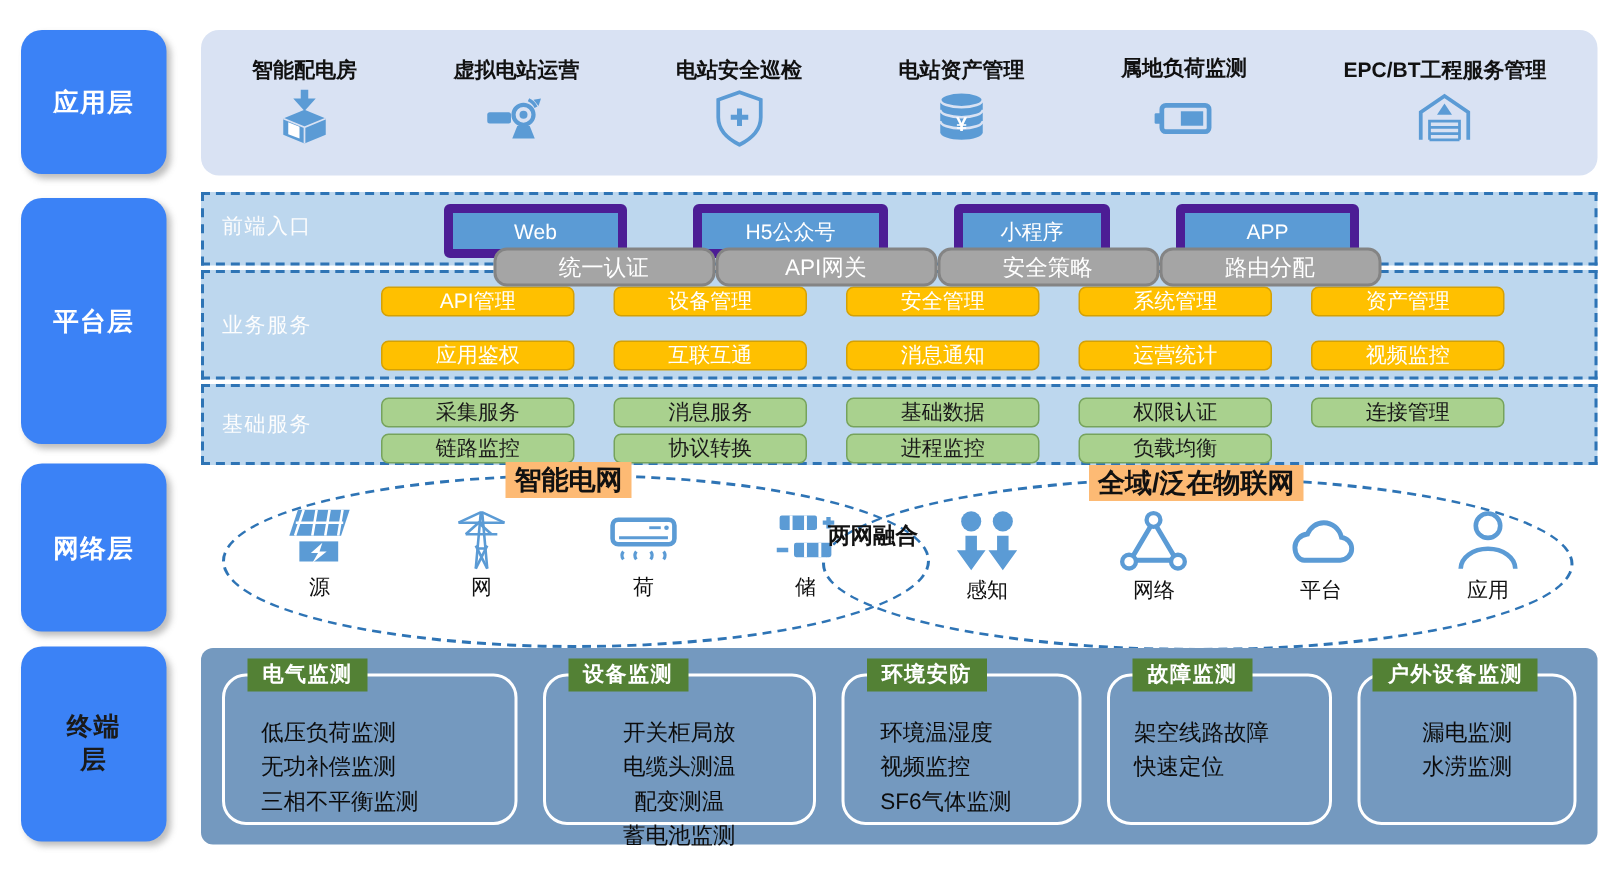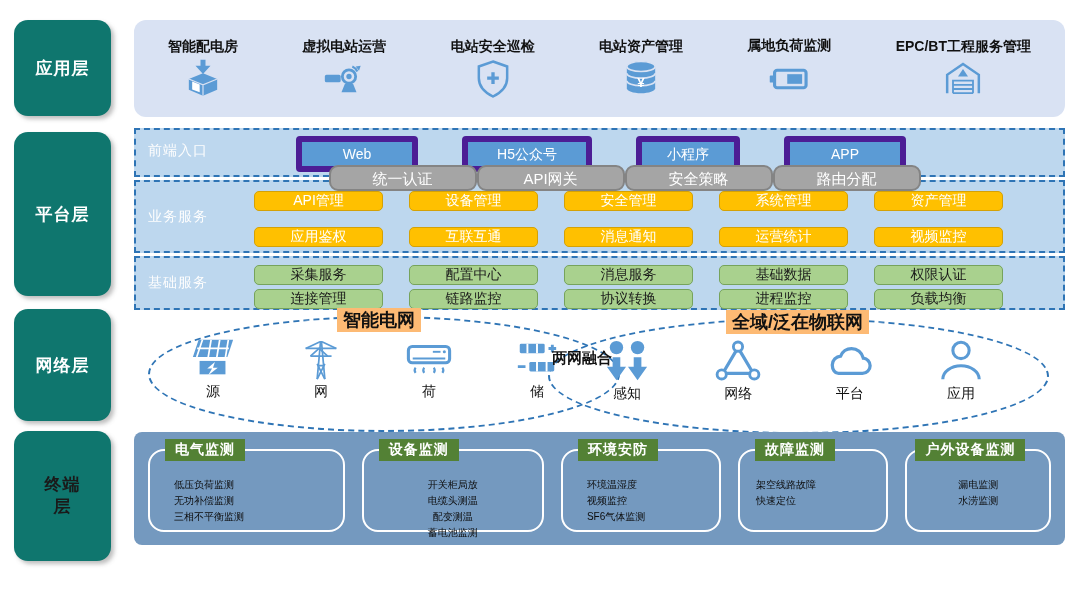--- a/index.html
+++ b/index.html
@@ -1,20 +1,20 @@
 <!DOCTYPE html>
 <html><head>
 <meta charset="utf-8">
 <style>
   html,body{margin:0;padding:0;background:#fff;}
   .page{position:relative;width:1080px;height:593px;background:#fff;overflow:hidden;
         font-family:"Liberation Sans","DejaVu Sans",sans-serif;}
 
   
-  .rail{position:absolute;left:14px;width:97px;background:#0f766e;border-radius:14px;
+  .rail{position:absolute;left:14px;width:97px;background:#3b82f6;border-radius:14px;
         color:#fff;font-weight:bold;font-size:17px;display:flex;align-items:center;justify-content:center;
         box-shadow:3px 3px 4px rgba(110,110,110,.45);letter-spacing:1px;}
   .rail-app{top:20px;height:96px;}
   .rail-platform{top:132px;height:164px;}
   .rail-network{top:309px;height:112px;justify-content:center;}
   .rail-terminal{top:431px;height:130px;color:#1a1a1a;}
   .rail-terminal .wrap2{width:40px;text-align:center;line-height:1.3;}
 
   
   .appbox{position:absolute;left:134px;top:20px;width:931px;height:97px;background:#d9e2f3;
@@ -56,31 +56,31 @@
   .ellipse-left{left:148px;top:316px;width:468px;height:112px;}
   .ellipse-right{left:548px;top:318px;width:497px;height:112px;}
   .net-title{position:absolute;font-size:18px;font-weight:bold;color:#111;background:#fdba74;
              padding:0 6px;white-space:nowrap;z-index:3;}
   .net-title-left{left:337px;top:308px;}
   .net-title-right{left:726px;top:310px;}
   .fusion{position:absolute;left:551px;top:347px;width:62px;text-align:center;font-size:15px;
           font-weight:bold;color:#111;line-height:1.5;z-index:3;}
   .nodes{position:absolute;display:flex;justify-content:space-between;z-index:2;}
   .nodes-left{left:190px;top:336px;width:370px;}
-  .nodes-right{left:604px;top:338px;width:380px;}
+  .nodes-right{left:635px;top:338px;width:380px;}
   .node{display:flex;flex-direction:column;align-items:center;gap:1px;}
   .node-label{font-size:14px;color:#111;white-space:nowrap;}
 
   
-  .terminal{position:absolute;left:134px;top:432px;width:931px;height:113px;background:#7499bf;
+  .terminal{position:absolute;left:134px;top:432px;width:931px;height:131px;background:#7499bf;
             border-radius:8px;display:flex;gap:17px;padding:17px 14px 13px;box-sizing:border-box;}
   .t-card{position:relative;border:2px solid #fff;border-radius:16px;box-sizing:border-box;}
   .t-head{position:absolute;top:-12px;left:15px;background:#538135;color:#fff;font-weight:bold;
           font-size:14px;padding:2px 10px;white-space:nowrap;letter-spacing:1px;}
-  .t-items{display:flex;flex-direction:column;gap:2px;padding-top:27px;font-size:10px;color:#0c0c0c;line-height:1.4;}
+  .t-items{display:flex;flex-direction:column;gap:2px;padding-top:27px;font-size:15px;color:#0c0c0c;line-height:1.4;}
   .t-items.t-left{align-items:flex-start;padding-left:24px;}
   .t-items.t-center{align-items:center;}
 </style>
 </head>
 <body>
 
 <div class="page">
 
   <div class="rail rail-app">
       <span>应用层</span>
@@ -180,21 +180,20 @@
         <div class="btn-orange">消息通知</div>
         <div class="btn-orange">运营统计</div>
         <div class="btn-orange">视频监控</div>
       </div>
     </div>
 
     <div class="sec sec-base">
       <div class="sec-label">基础服务</div>
       <div class="grid5">
         <div class="btn-green">采集服务</div>
-        <div class="btn-green">配置中心</div>
         <div class="btn-green">消息服务</div>
         <div class="btn-green">基础数据</div>
         <div class="btn-green">权限认证</div>
         <div class="btn-green">连接管理</div>
         <div class="btn-green">链路监控</div>
         <div class="btn-green">协议转换</div>
         <div class="btn-green">进程监控</div>
         <div class="btn-green">负载均衡</div>
       </div>
     </div>

